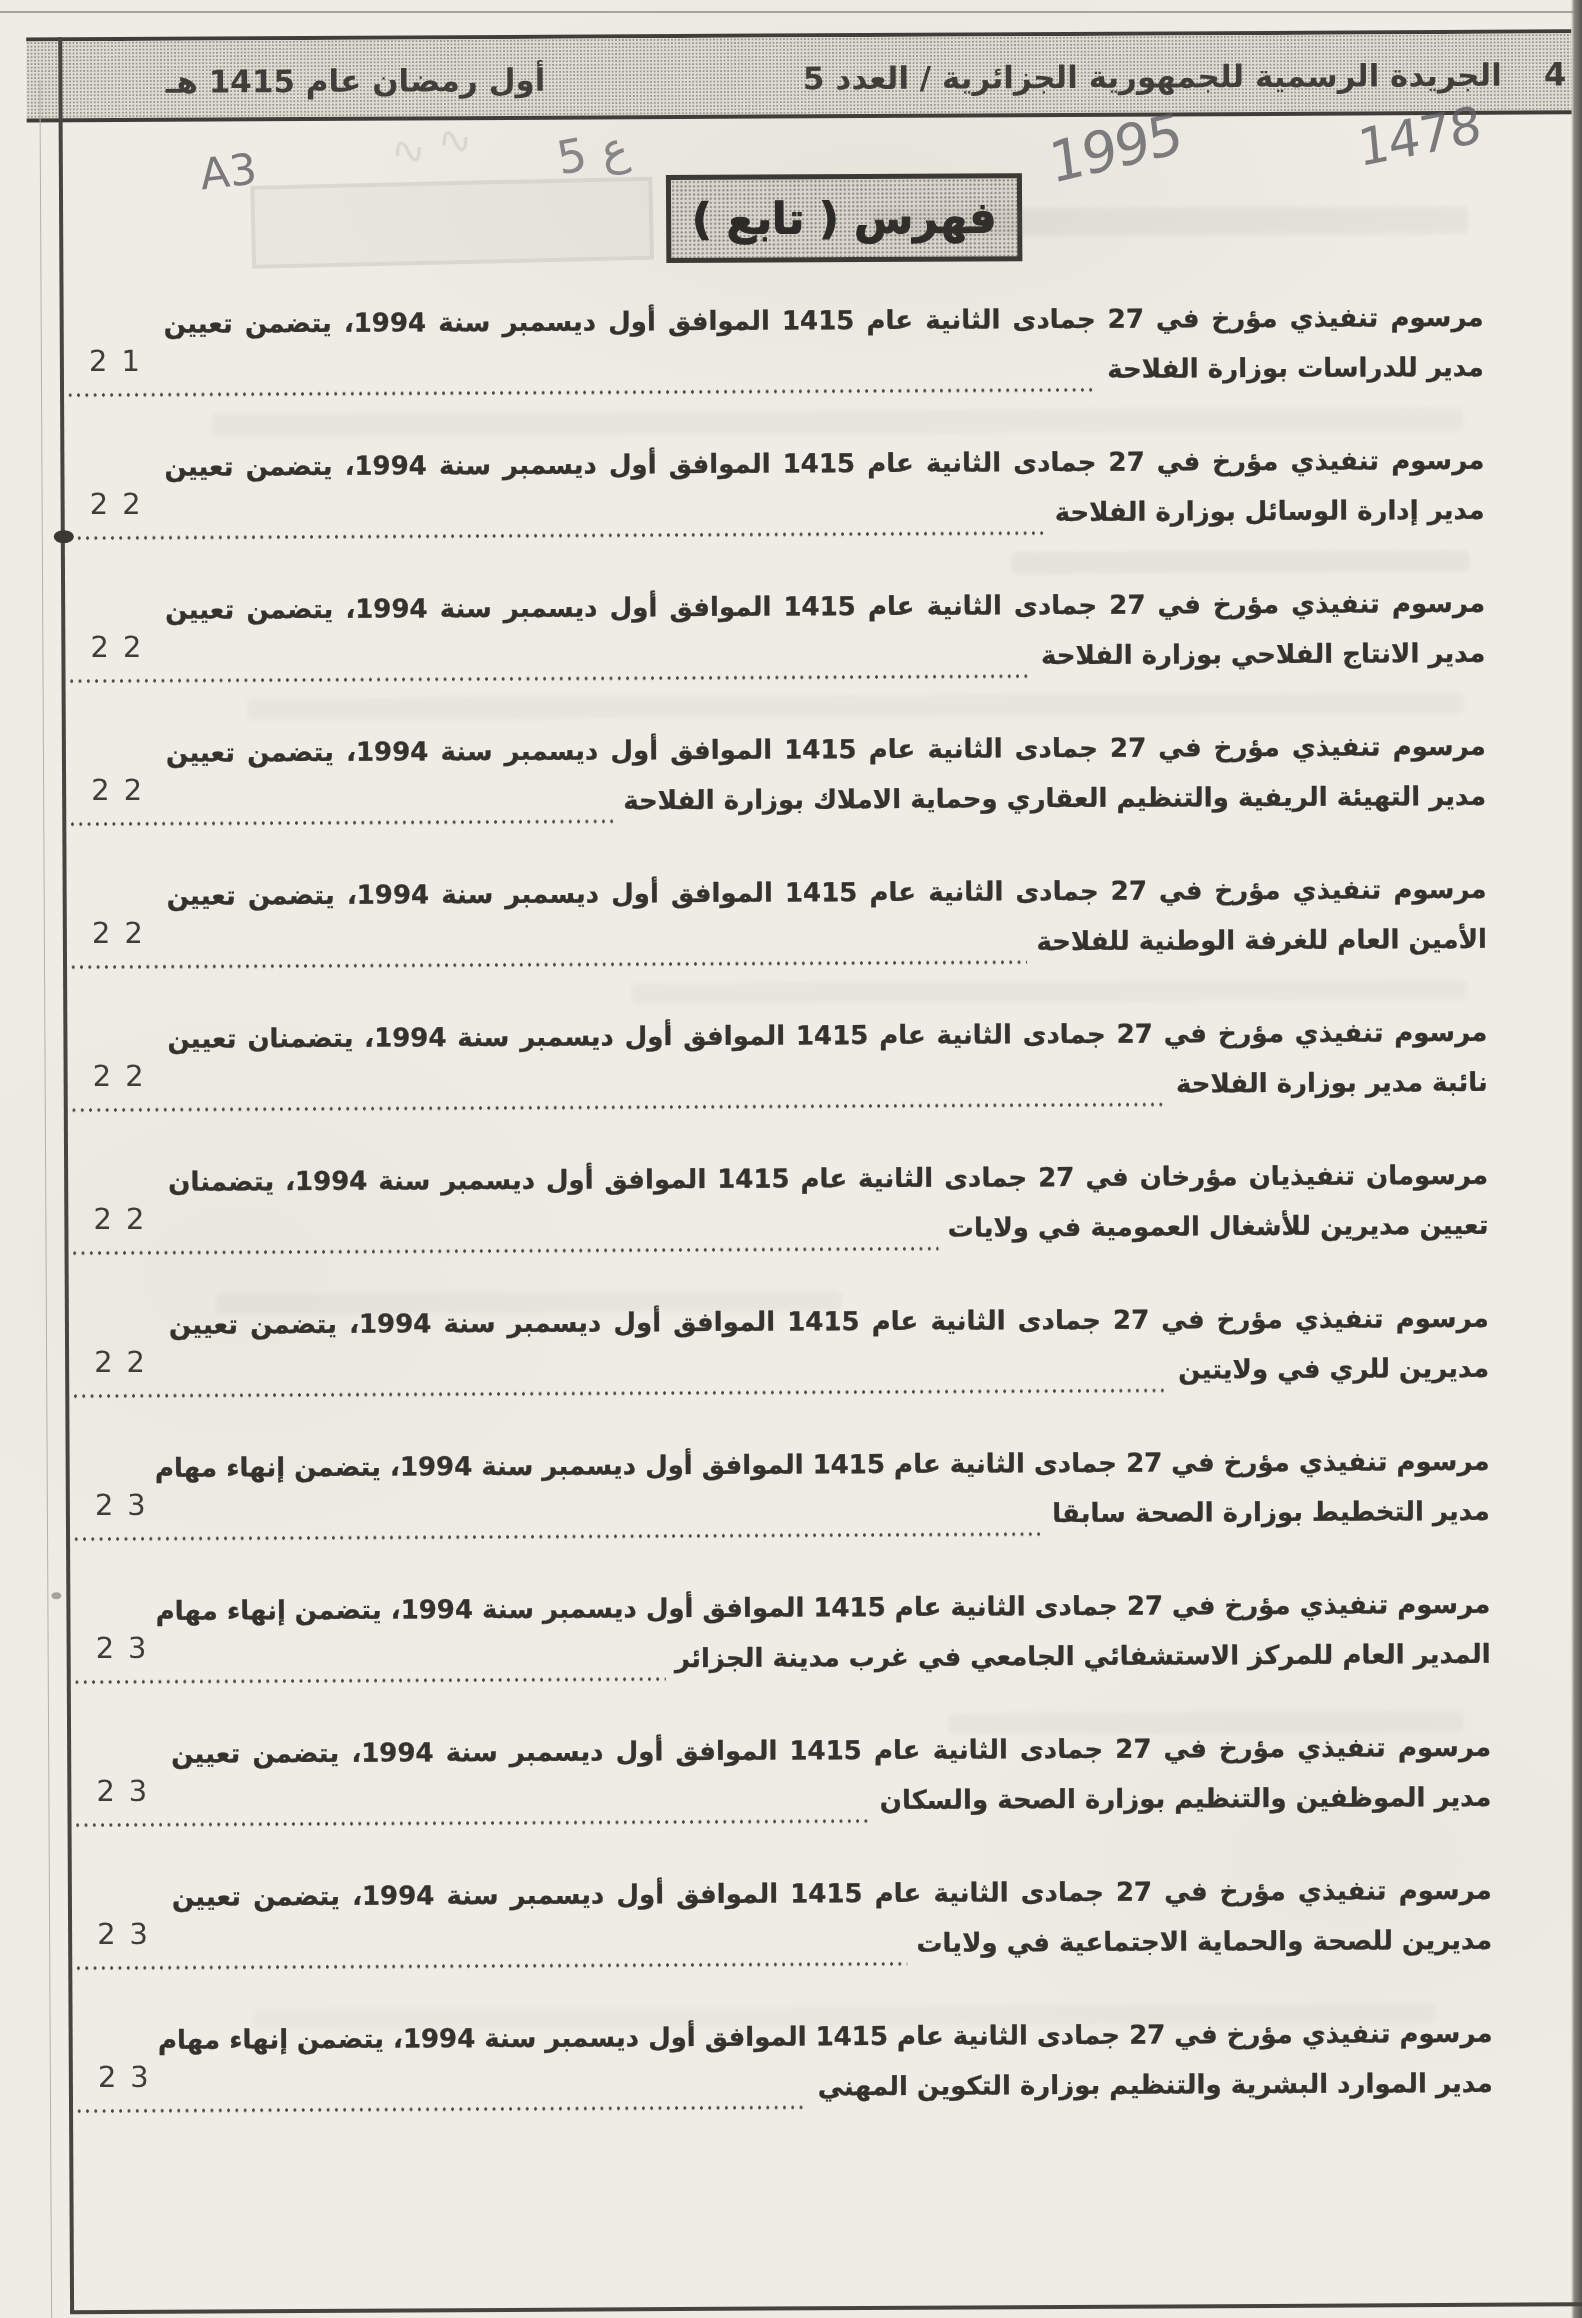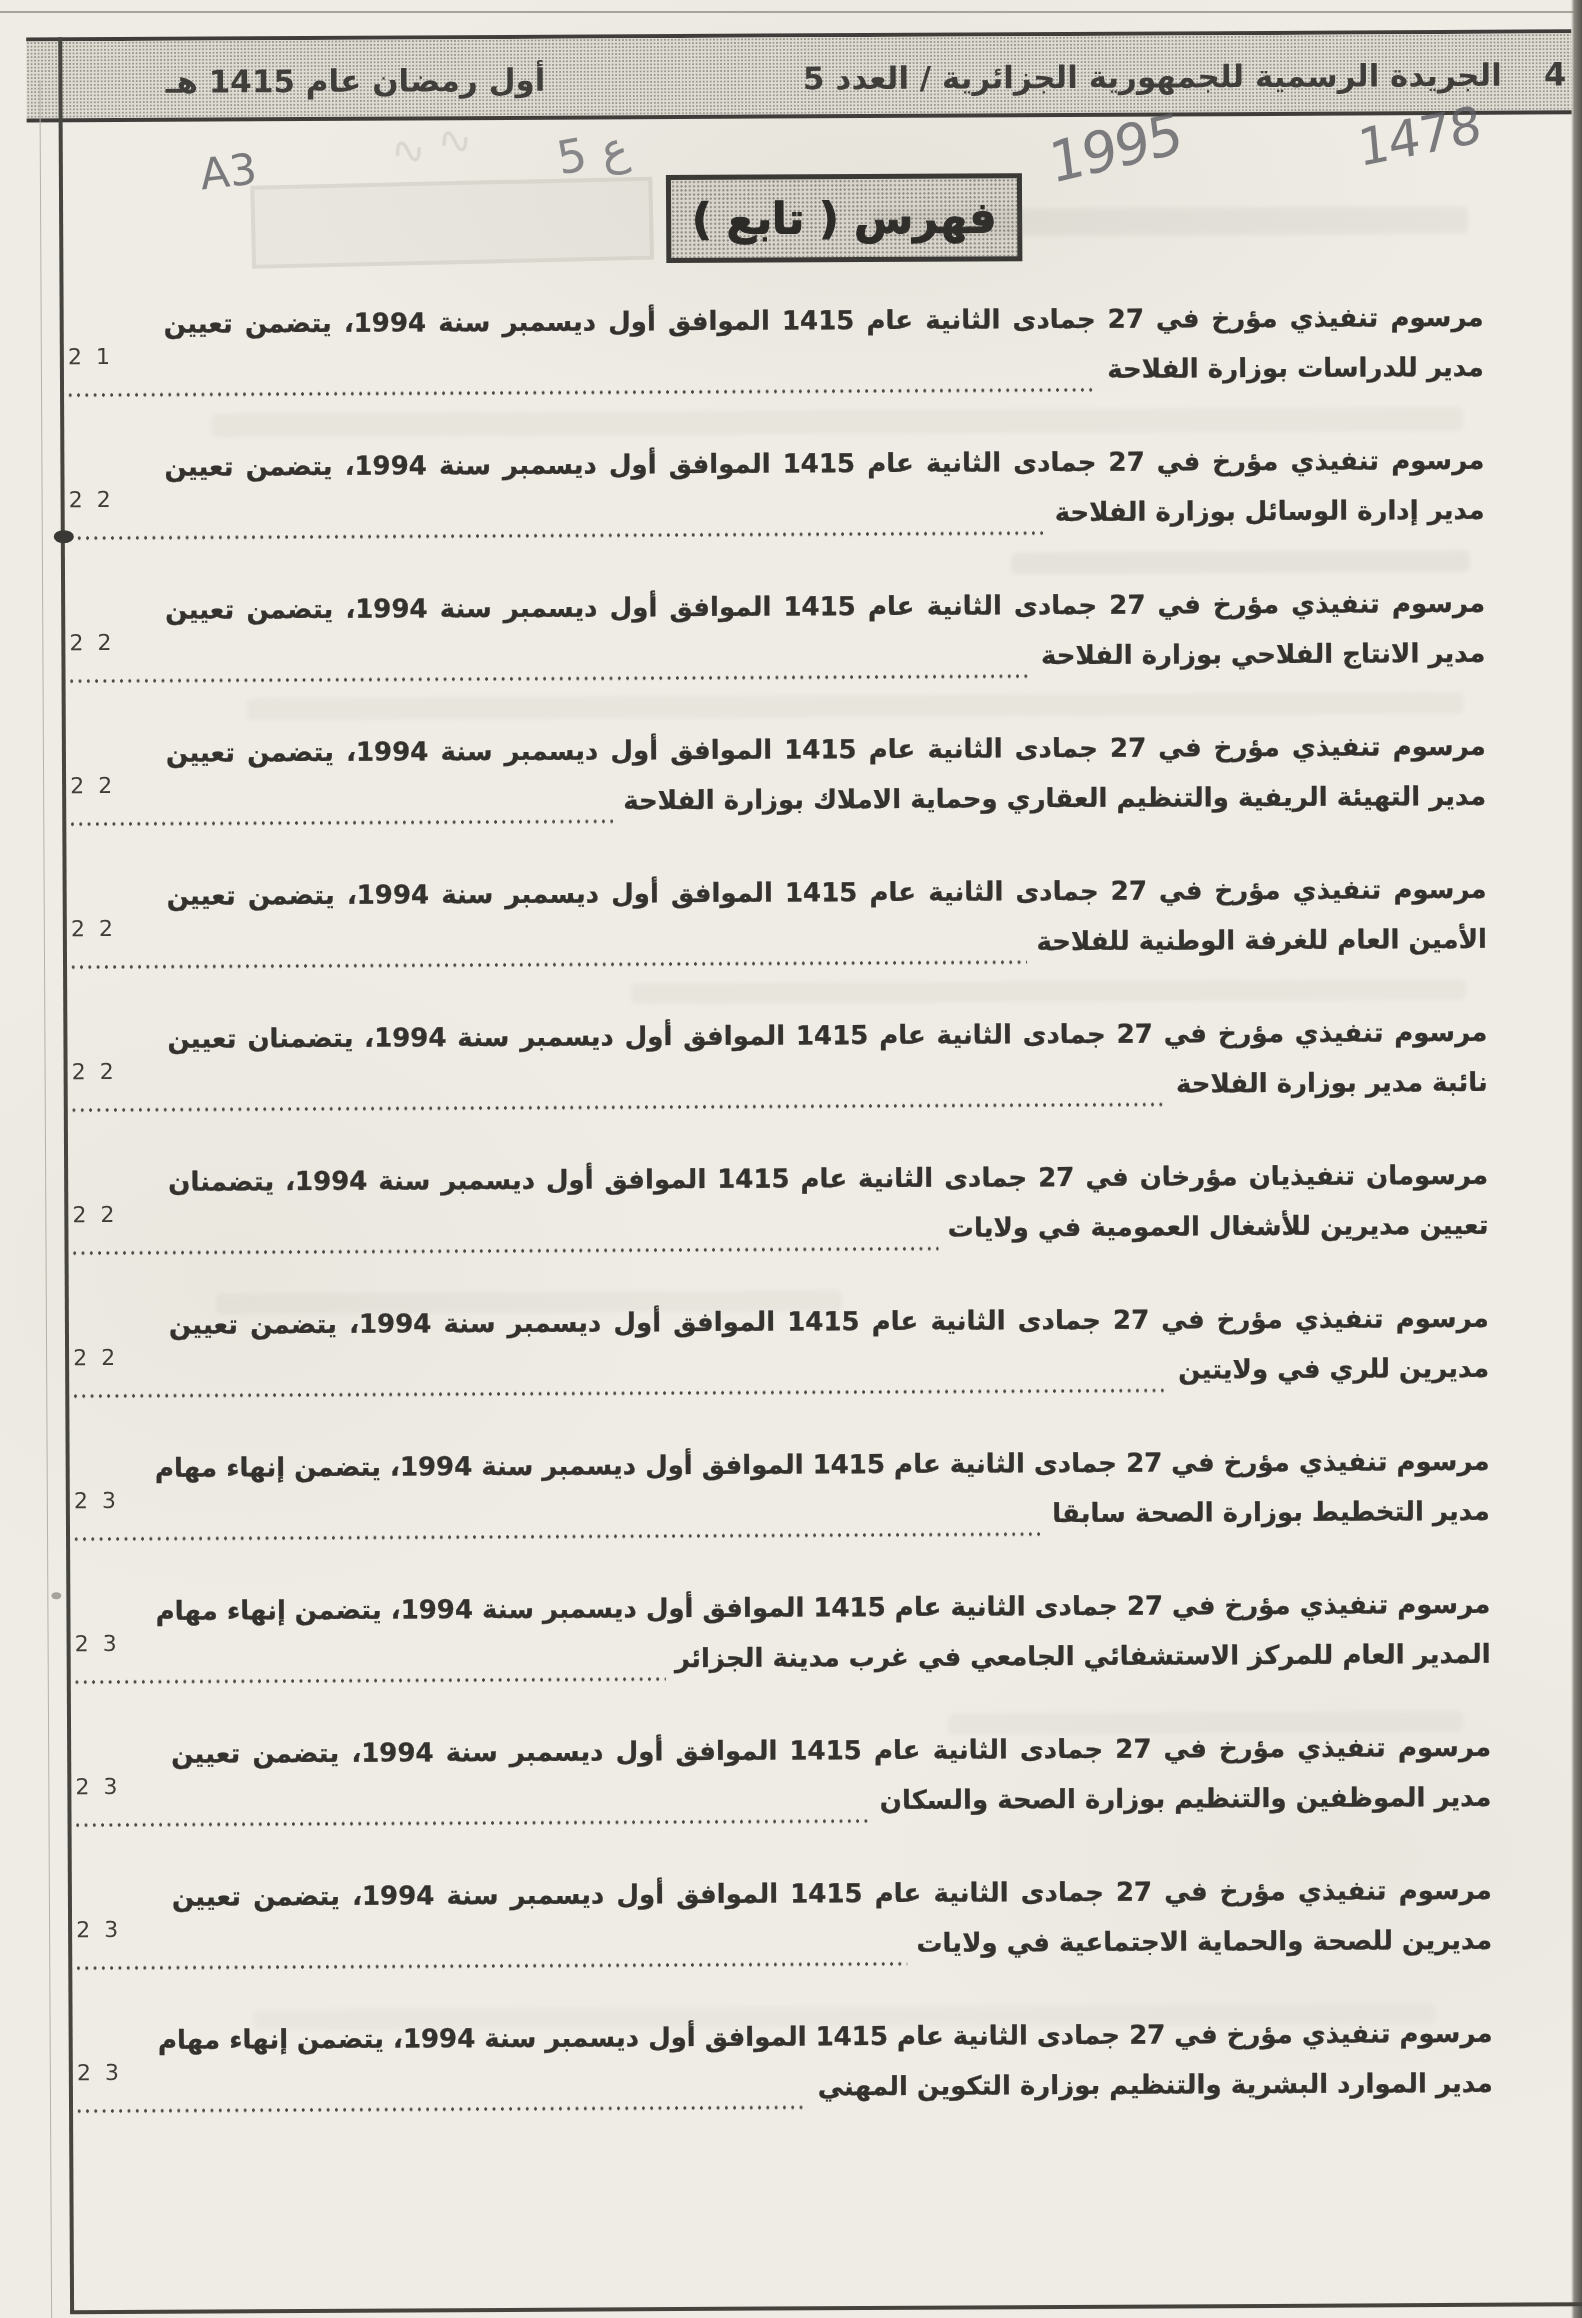--- a/index.html
+++ b/index.html
@@ -74,22 +74,22 @@
     position:absolute;top:50px;left:0;right:0;height:40px;
     display:flex;align-items:flex-start;
   }
   .e-t{font-size:26px;font-weight:700;color:#34322e;white-space:nowrap;-webkit-text-stroke:0.3px #34322e;}
   .leader{
     flex:1 1 auto;align-self:flex-end;height:14px;margin-left:1.4px;margin-right:9.7px;min-width:28px;
     background-image:radial-gradient(circle,#4a4843 1.5px,rgba(0,0,0,0) 1.9px);
     background-size:8.3px 8.3px;background-repeat:repeat-x;background-position:0 100%;
   }
   .e-pg{
-    position:absolute;top:35px;left:3px;
-    font-size:22px;color:#3f3d39;letter-spacing:14px;font-weight:400;
+    position:absolute;top:35px;left:24px;
+    font-size:29px;color:#3f3d39;letter-spacing:14px;font-weight:400;
   }
 
   
   .bleed{position:absolute;background:#6f6c64;opacity:.07;filter:blur(2.1px);border-radius:5.6px;}
   .blob{position:absolute;background:#3a3834;border-radius:50%;}
 </style>
 </head>
 <body>
 
 <div class="rule-top-thin"></div>

